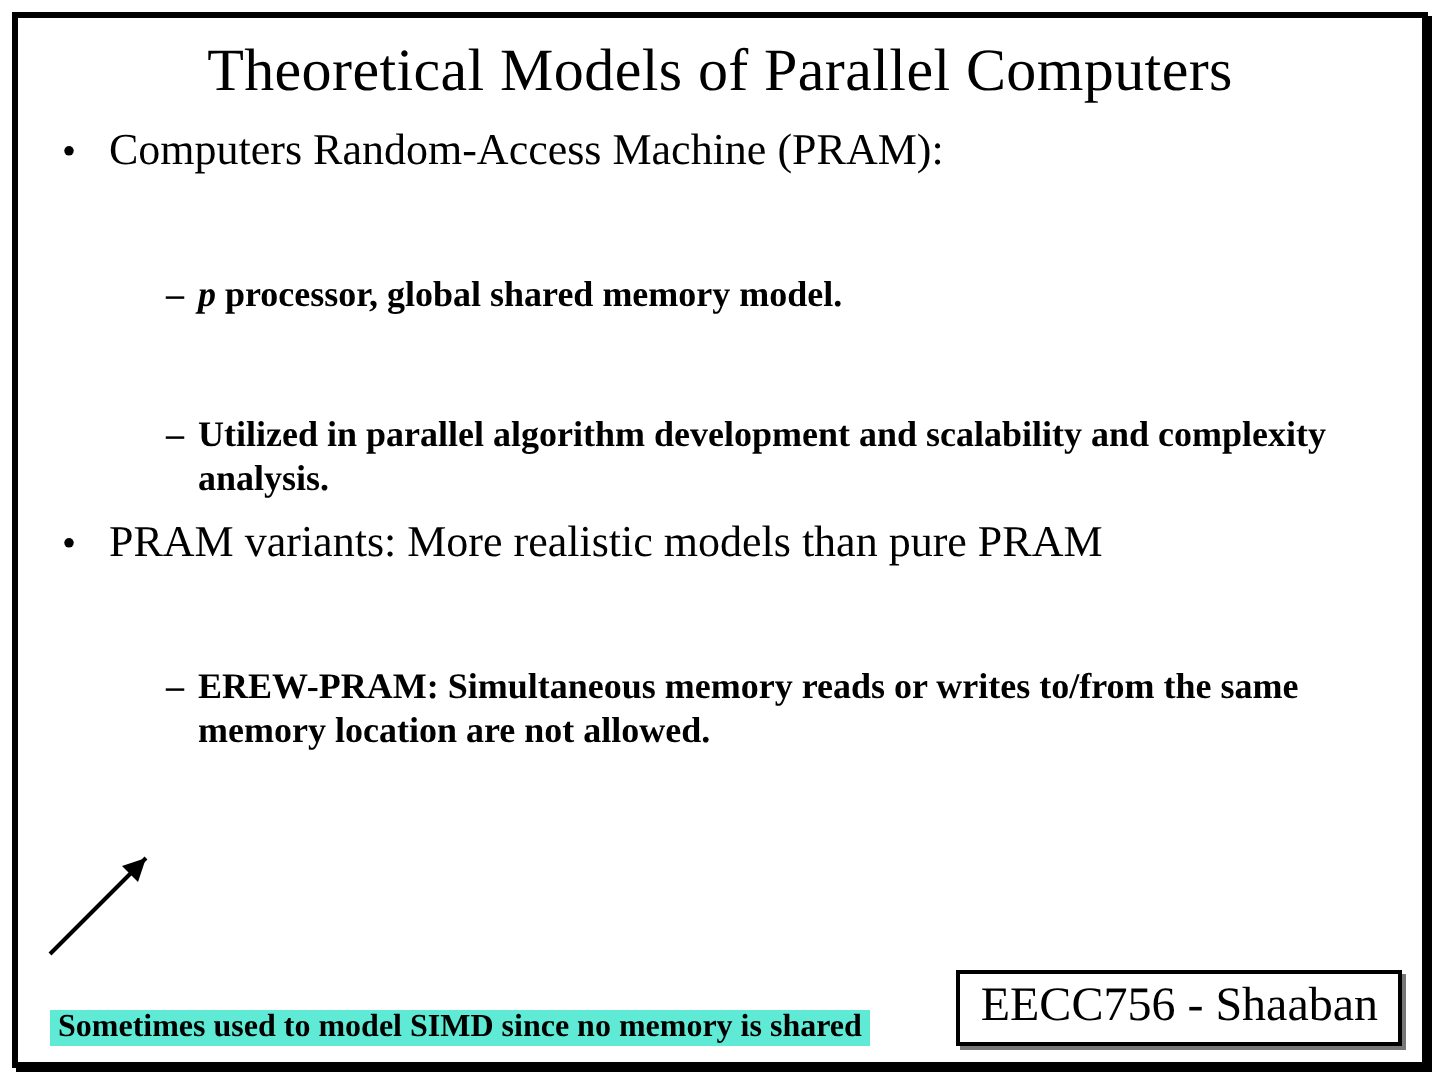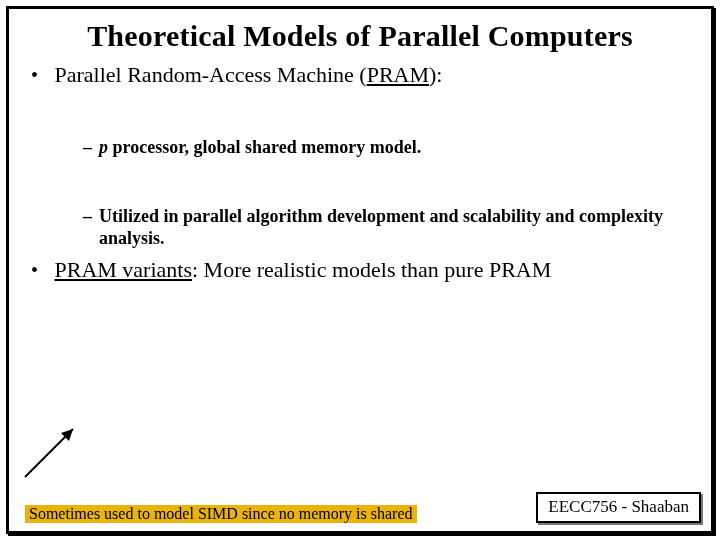--- a/index.html
+++ b/index.html
@@ -15,81 +15,82 @@
   .slide {
     position: absolute;
     top: 6px; left: 6px; right: 6px; bottom: 6px;
     border: 3px solid #000;
     box-shadow: 2px 2px 0 #000;
     padding: 8px 18px 8px 18px;
     background: #fff;
   }
   .title {
     font-size: 30px;
-    font-weight: bold;
+    font-weight: normal;
     text-align: center;
     margin: 2px 0 8px 0;
     letter-spacing: 0.2px;
   }
   ul.top { list-style: none; margin-left: 22px; }
   ul.top > li { margin-bottom: 4px; }
   ul.top > li::before { content: "•"; display: inline-block; width: 18px; margin-left: -18px; font-size: 20px; }
   .lvl1 { font-size: 22px; line-height: 1.25; }
   ul.sub { list-style: none; margin: 4px 0 6px 34px; }
   ul.sub > li { font-size: 18px; font-weight: bold; line-height: 1.22; margin-bottom: 2px; padding-left: 16px; text-indent: -16px; margin-top: 48px; }
   ul.sub > li::before { content: "–"; display: inline-block; width: 16px; text-indent: 0; }
-  .u { text-decoration: underline; }
+  .u { }
   .ital { font-style: italic; font-weight: bold; }
   .footer-note {
     position: absolute;
     left: 16px;
     bottom: 8px;
     font-size: 16px;
-    font-weight: normal;
-    background: #eab308;
+    font-weight: bold;
+    background: #5eead4;
     padding: 0 4px;
   }
   .footer-box {
     position: absolute;
     right: 10px;
     bottom: 8px;
     border: 2px solid #000;
     box-shadow: 2px 2px 0 #777;
     padding: 3px 10px 4px 10px;
-    font-size: 17px;
+    font-size: 24px;
     background: #fff;
   }
   .arrow {
     position: absolute;
     left: 8px;
     bottom: 46px;
     width: 70px;
     height: 70px;
     pointer-events: none;
   }
 </style>
 </head>
 <body>
 
 <div class="slide">
 
   <div class="title">Theoretical Models of Parallel Computers</div>
 
   <ul class="top">
     <li class="lvl1">
-      <span>Parallel Random-Access Machine (</span><span class="u">PRAM</span><span>):</span>
+      <span>Computers Random-Access Machine (</span><span class="u">PRAM</span><span>):</span>
       <ul class="sub">
         <li><span class="ital">p</span><span>  processor, global shared memory model.</span></li>
         <li>Utilized in parallel algorithm development and scalability and complexity analysis.</li>
       </ul>
     </li>
 
     <li class="lvl1">
       <span class="u">PRAM variants</span><span>: More realistic models than pure PRAM</span>
       <ul class="sub">
+        <li><span class="u">EREW-PRAM</span><span>:  Simultaneous memory reads or writes to/from the same memory location are not allowed.</span></li>
       </ul>
     </li>
   </ul>
 
   <svg class="arrow" viewBox="0 0 70 70">
     <line x1="8" y1="62" x2="56" y2="14" stroke="#000" stroke-width="2"></line>
     <polygon points="56,14 44,18 52,26" fill="#000"></polygon>
   </svg>
 
   <div class="footer-note">Sometimes used to model SIMD since no memory is shared</div>

